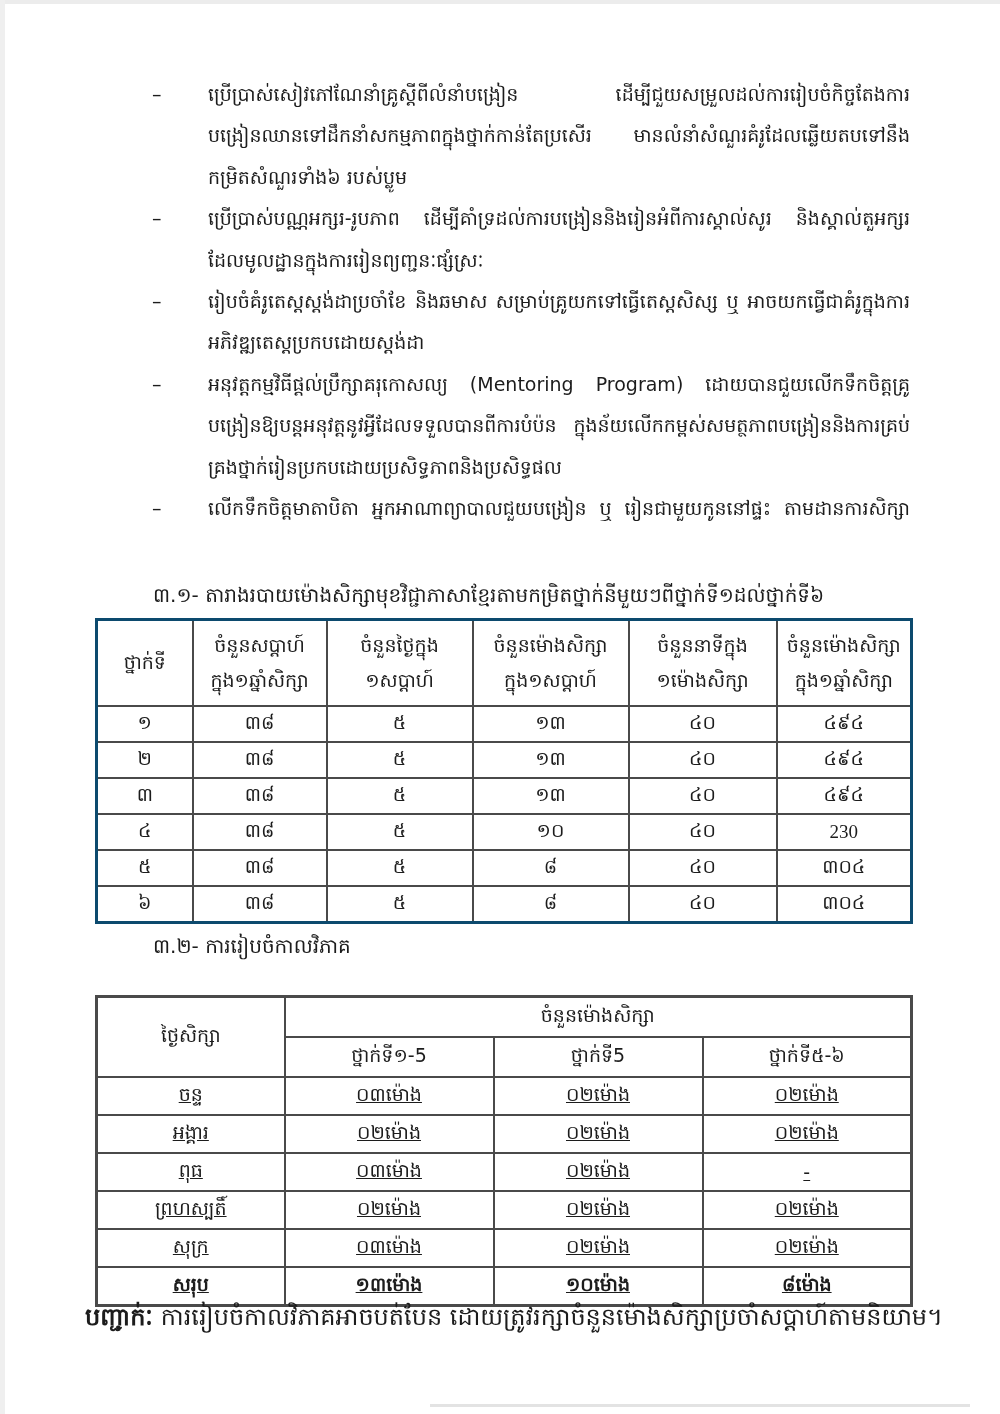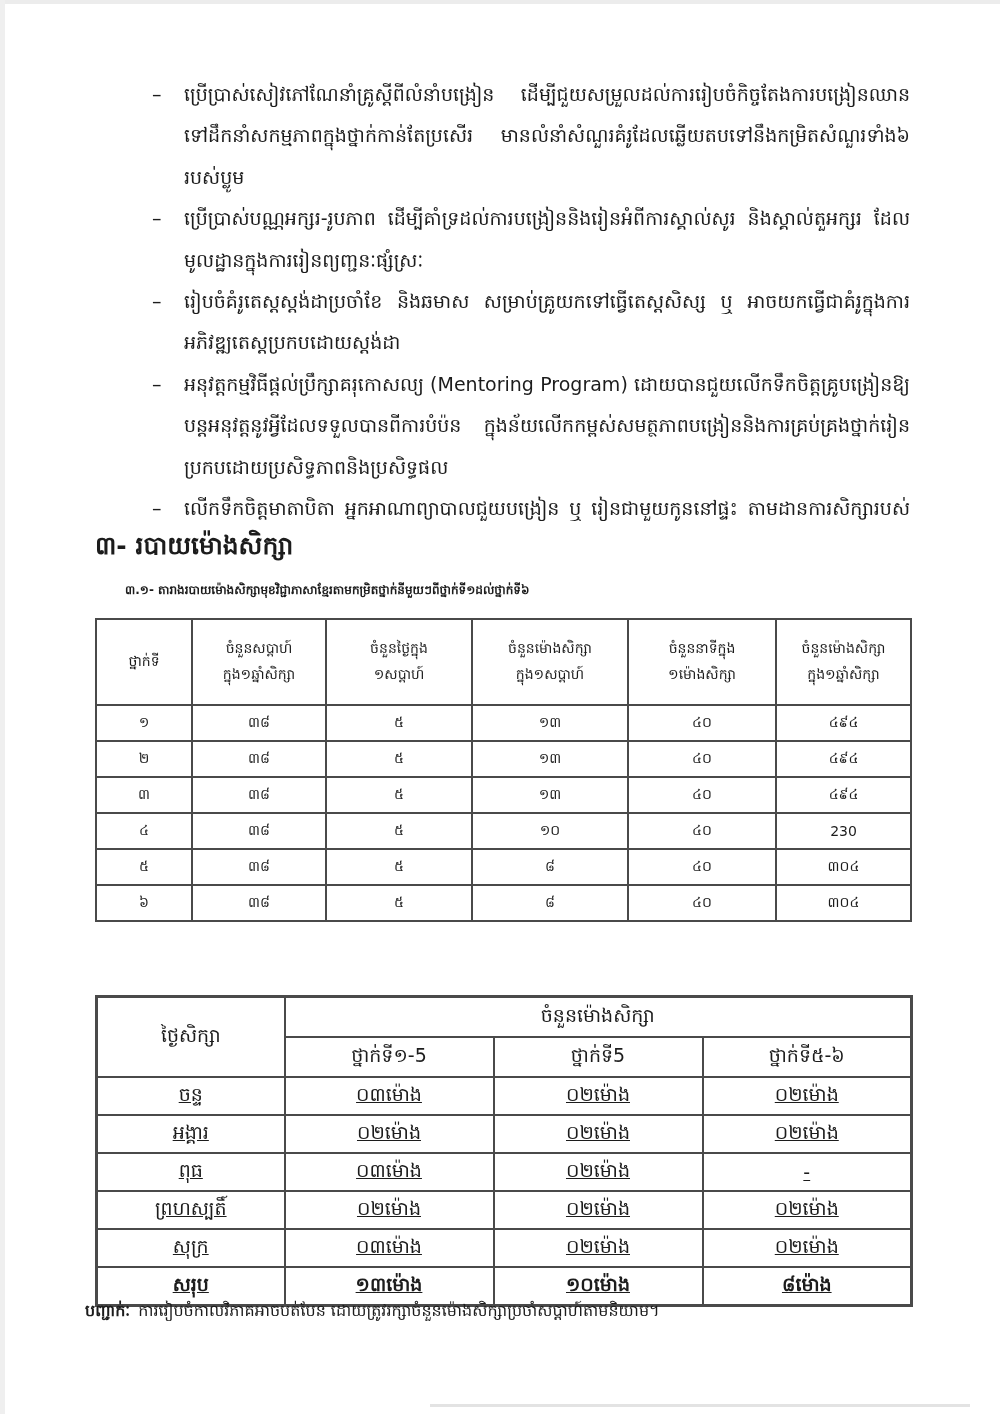--- a/index.html
+++ b/index.html
@@ -34,29 +34,30 @@
   .bullets {
     position: absolute; left: 152px; top: 74px;
     width: 758px; max-height: 455px; overflow: hidden;
   }
   .bullet {
     display: flex; gap: 14px;
     font-size: 19px; line-height: 2.18;
     text-align: justify;
   }
   .dash { flex: 0 0 18px; text-align: left; }
-  .btxt { flex: 1; }
+  .btxt { flex: 1; margin-left: 24px; }
   
   .sec-heading {
     position: absolute; left: 95px; top: 530px;
     font-size: 25px; font-weight: 700;
   }
   .sub-heading {
-    position: absolute; font-size: 12px; font-weight: 700;
+    position: absolute; font-size: 20px; font-weight: 400;
     white-space: nowrap;
+    margin-left: 28px;
   }
   .sub31 { left: 125px; top: 582px; width: 840px; overflow: hidden; }
   .sub32 { left: 125px; top: 933px; }
   
   table {
     border-collapse: collapse;
     table-layout: fixed;
     position: absolute;
     background: #ffffff;
   }
@@ -64,39 +65,40 @@
     border: 2px solid #4a4a4a;
     text-align: center;
     vertical-align: middle;
     font-weight: 400;
     padding: 0 4px;
     overflow: hidden;
   }
   .table1 {
     left: 95px; top: 618px;
     width: 815px; height: 290px;
-    border: 1px solid #0c4a6e;
-    font-size: 14px;
+    border: 3px solid #0c4a6e;
+    font-size: 19px;
+    font-family: Liberation Serif, serif;
   }
   .table1 thead th { height: 84px; line-height: 1.85; }
   .table1 tbody td { height: 34px; }
   .table2 {
     left: 95px; top: 995px;
     width: 815px; height: 296px;
     border: 3px solid #4a4a4a;
     font-size: 19px;
   }
   .table2 thead th { height: 38px; }
   .table2 tbody td { height: 36px; text-decoration: underline; }
   .table2 .total-row td { font-weight: 700; }
   
   .note {
     position: absolute; left: 85px; top: 1298px;
     width: 880px;
-    font-size: 16px; line-height: 1.6;
+    font-size: 24px; line-height: 1.6;
     white-space: nowrap; overflow: hidden;
   }
   .note-label { font-weight: 700; margin-right: 8px; }
 </style>
 </head>
 <body>
 
 <div class="page">
 
   <div class="scan-edge-top"></div>
@@ -119,21 +121,20 @@
       <div class="bullet">
         <span class="dash">–</span>
         <span class="btxt">អនុវត្តកម្មវិធីផ្ដល់ប្រឹក្សាគរុកោសល្យ (Mentoring Program) ដោយបានជួយលើកទឹកចិត្តគ្រូបង្រៀនឱ្យបន្តអនុវត្តនូវអ្វីដែលទទួលបានពីការបំប៉ន ក្នុងន័យលើកកម្ពស់សមត្ថភាពបង្រៀននិងការគ្រប់គ្រងថ្នាក់រៀនប្រកបដោយប្រសិទ្ធភាពនិងប្រសិទ្ធផល</span>
       </div>
       <div class="bullet">
         <span class="dash">–</span>
         <span class="btxt">លើកទឹកចិត្តមាតាបិតា អ្នកអាណាព្យាបាលជួយបង្រៀន ឬ រៀនជាមួយកូននៅផ្ទះ តាមដានការសិក្សារបស់កូន និងវិធីសាស្ត្រជួយកូនតាមរយៈកញ្ចប់សម្ភារៈអំណានថ្នាក់ដំបូង។</span>
       </div>
     </div>
 
-  <div class="sec-heading">៣- របាយម៉ោងសិក្សា</div>
 
   <div class="sub-heading sub31">៣.១- តារាងរបាយម៉ោងសិក្សាមុខវិជ្ជាភាសាខ្មែរតាមកម្រិតថ្នាក់នីមួយៗពីថ្នាក់ទី១ដល់ថ្នាក់ទី៦</div>
 
   <table class="table1">
     <colgroup>
       <col style="width:96px">
         <col style="width:134px">
         <col style="width:146px">
       <col style="width:156px">
         <col style="width:148px">
@@ -211,20 +212,21 @@
           <td>៦</td>
           <td>៣៨</td>
           <td>៥</td>
           <td>៨</td>
           <td>៤០</td>
           <td>៣០៤</td>
         </tr>
       </tbody>
   </table>
 
+  <div class="sub-heading sub32">៣.២- ការរៀបចំកាលវិភាគ</div>
 
   <table class="table2">
     <colgroup>
       <col style="width:188px">
         <col style="width:209px">
         <col style="width:209px">
         <col style="width:209px">
     </colgroup>
     <thead>
       <tr>

